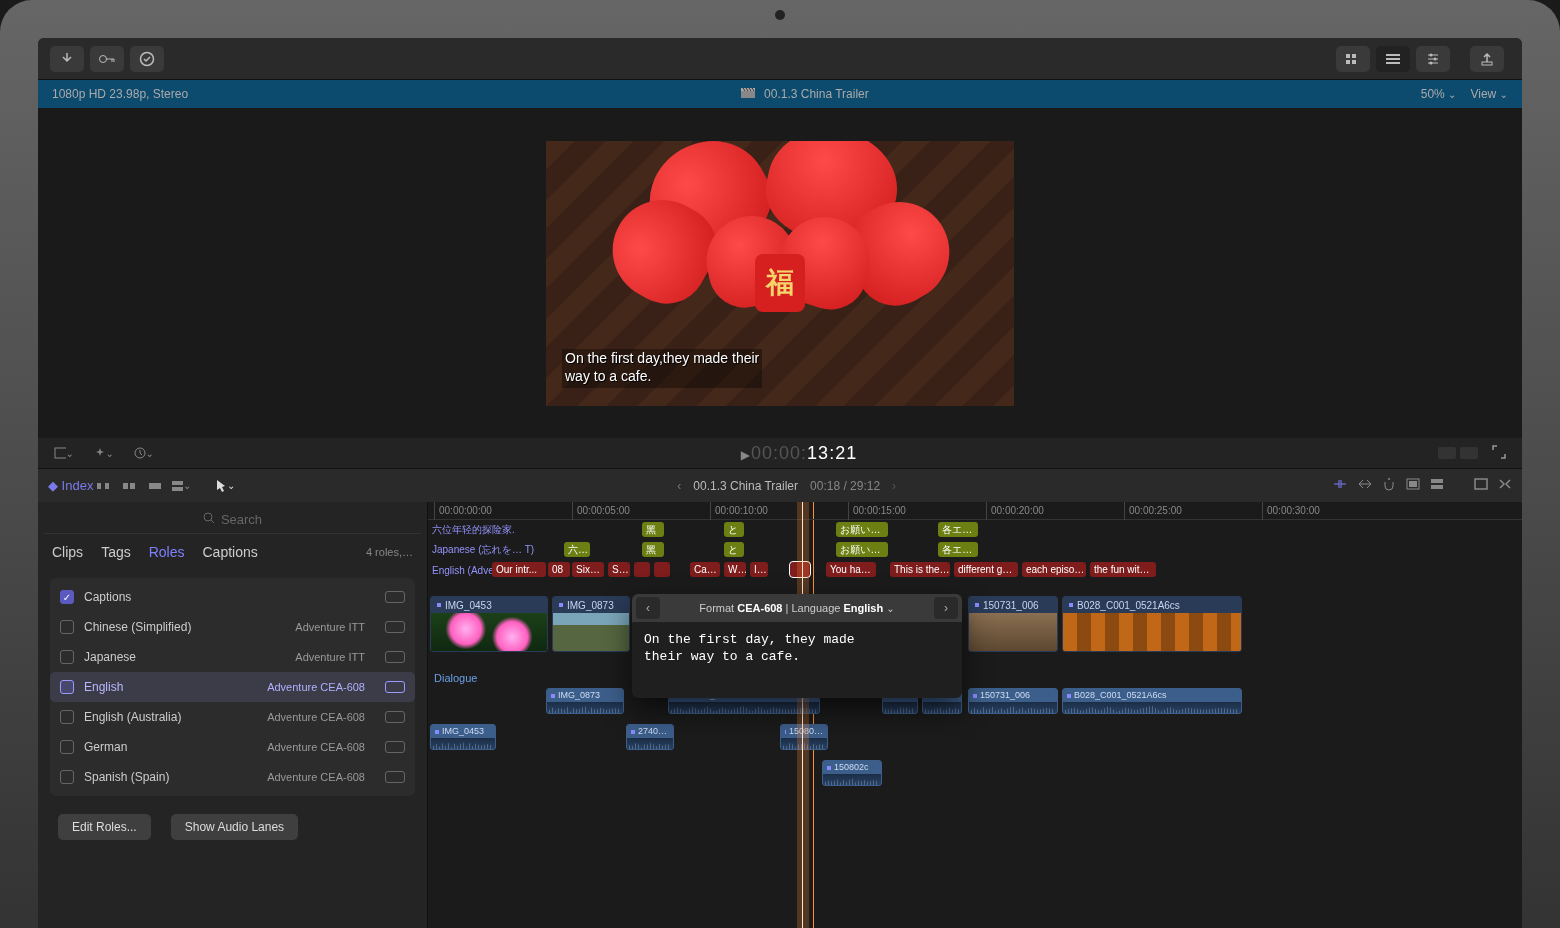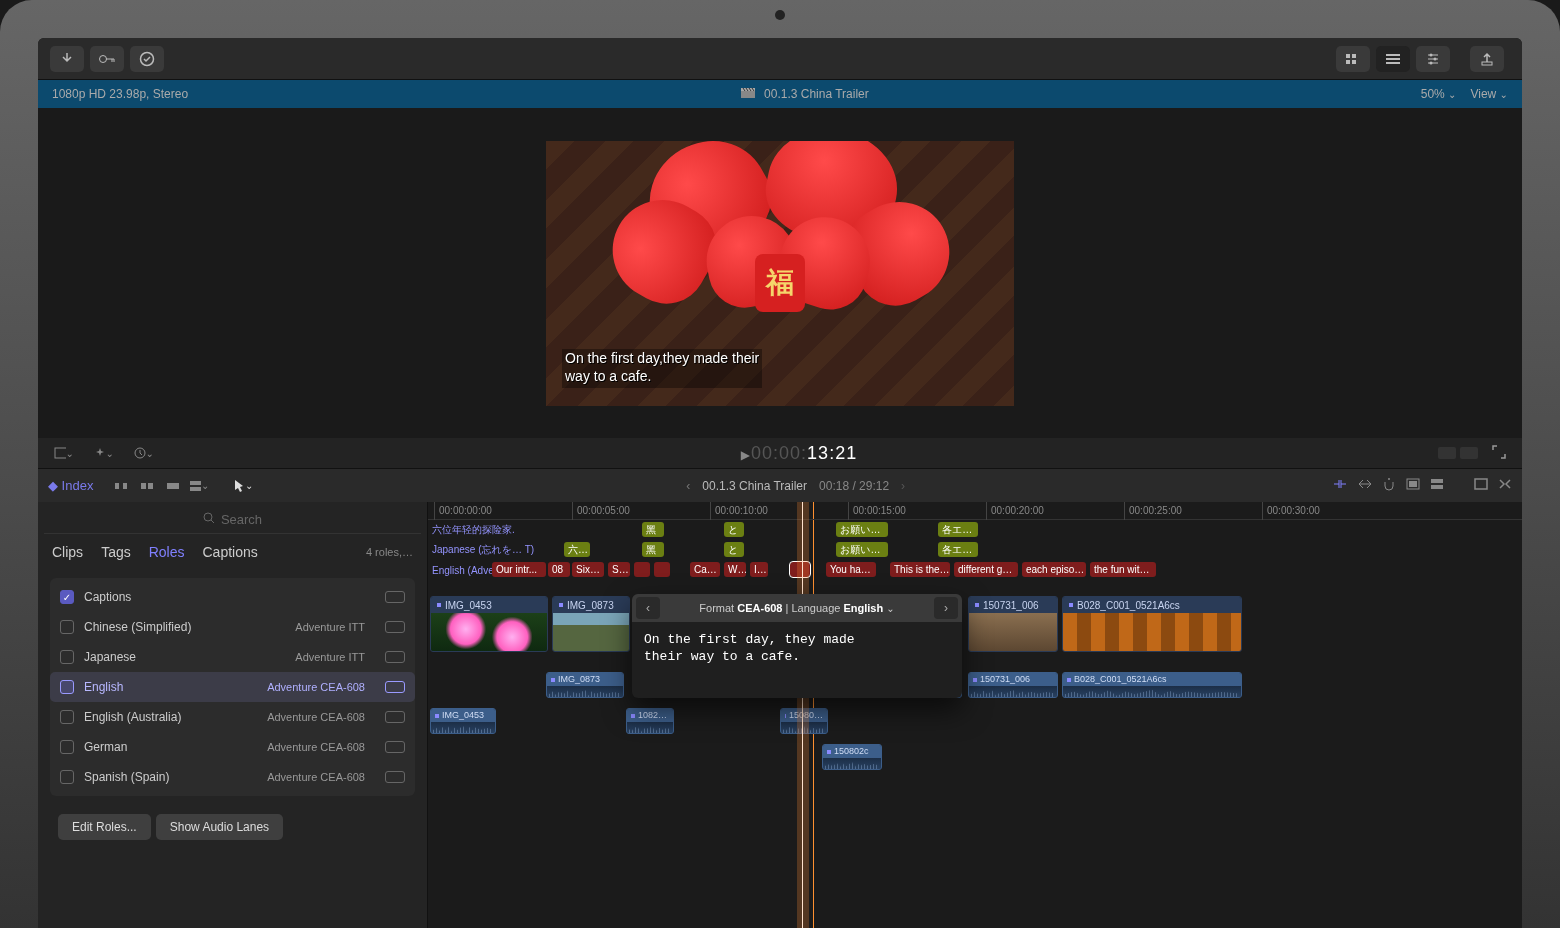--- a/index.html
+++ b/index.html
@@ -31,21 +31,21 @@
 
 .viewer-footer { height: 30px; background: #232323; display:flex; align-items:center; padding: 0 16px; }
 .vf-left { display:flex; gap: 14px; }
 .vf-center { flex:1; text-align:center; font-family: "Courier New", monospace; font-size: 18px; color:#fff; letter-spacing:1px; }
 .vf-center .dim { color:#555; }
 .vf-sqbtns { width: 18px; height: 12px; background:#333; border-radius:2px; }
 .expand { font-size: 14px; color:#999; }
 
 
 .tl-header { height: 34px; background: #2a2a2a; display:flex; align-items:center; padding: 0 10px; border-top: 1px solid #111; }
-.index-tag { color:#7a7aeb; font-size:13px; margin-right: 18px; }
+.index-tag { color:#7a7aeb; font-size:13px; }
 .tl-tool { width: 20px; height: 16px; margin-right: 6px; display:inline-flex; align-items:center; justify-content:center; color:#888; }
 .tl-center { flex:1; text-align:center; color:#bbb; display:flex; align-items:center; justify-content:center; gap: 12px; }
 .tl-right { display:flex; gap: 10px; align-items:center; color:#888; }
 
 
 .split { flex:1; display:flex; min-height: 0; }
 .sidebar { width: 390px; background: #242424; border-right: 1px solid #111; display:flex; flex-direction:column; padding: 4px 6px 0 6px; }
 .timeline { flex:1; background: #1b1b1b; position:relative; overflow:hidden; }
 
 
@@ -57,21 +57,21 @@
 .rolebox { background:#2c2c2c; border-radius:6px; margin: 8px 6px; padding: 4px 0; }
 .role-row { display:flex; align-items:center; height: 30px; padding: 0 10px; gap: 10px; border-radius:5px; }
 .role-row.selected { background:#3c3c48; color:#b8b8ff; }
 .rck { width:14px; height:14px; border:1px solid #666; border-radius:3px; display:inline-flex; align-items:center; justify-content:center; color:#9a9aff; font-size:11px; }
 .rck.filled { background:#5a5ac0; border-color:#5a5ac0; color:#fff; }
 .rck.filled::after { content:"✓"; font-size:10px; }
 .role-name { flex:0 0 130px; font-size:12px; }
 .role-det { color:#999; font-size:11px; margin-left:auto; margin-right: 10px; }
 .role-ico { width:20px; height:12px; border:1px solid #666; border-radius:3px; }
 
-.btnrow { display:flex; gap:5px; padding: 10px 14px; }
+.btnrow { display:flex; gap:20px; padding: 10px 14px; }
 .sb-btn { background:#3f3f3f; color:#ddd; border:none; padding: 6px 14px; border-radius:5px; font-size:12px; }
 
 
 .ruler { height: 18px; border-bottom: 1px solid #333; position:relative; color:#888; font-size:10px; }
 .ruler .tick { position:absolute; top:0; height: 18px; border-left: 1px solid #444; padding-left:4px; line-height: 18px; }
 
 
 .cap-lane { height: 20px; display:flex; align-items:center; padding-left: 6px; position:relative; font-size:10px; color:#9494ff; }
 .cap-lane .lbl { position:absolute; left: 4px; }
 .cap-pill { position:absolute; height: 15px; border-radius:3px; font-size:10px; color:#fff; padding: 1px 4px; overflow:hidden; white-space:nowrap; top: 2px; line-height:13px; }
@@ -448,20 +448,21 @@
           <div class="clip" style="left:634px;width:180px">
               <div class="hdr">
                 <span class="sq"></span>
                 <span>B028_C001_0521A6cs</span>
               </div>
               <div class="thumb orange"></div>
             </div>
         </div>
 
         <div class="aud-section">
+          <div class="aud-label">Dialogue</div>
           <div class="aud-lane">
             <div class="aclip" style="left:118px;width:78px">
                 <div class="ahdr">
                   <span class="sq"></span>
                   <span>IMG_0873</span>
                 </div>
                 <div class="wave"></div>
               </div>
             <div class="aclip" style="left:240px;width:152px">
                 <div class="ahdr">
@@ -503,21 +504,21 @@
             <div class="aclip" style="left:2px;width:66px">
                 <div class="ahdr">
                   <span class="sq"></span>
                   <span>IMG_0453</span>
                 </div>
                 <div class="wave"></div>
               </div>
             <div class="aclip" style="left:198px;width:48px">
                 <div class="ahdr">
                   <span class="sq"></span>
-                  <span>1082…</span>
+                  <span>2740…</span>
                 </div>
                 <div class="wave"></div>
               </div>
             <div class="aclip" style="left:352px;width:48px">
                 <div class="ahdr">
                   <span class="sq"></span>
                   <span>15080…</span>
                 </div>
                 <div class="wave"></div>
               </div>

